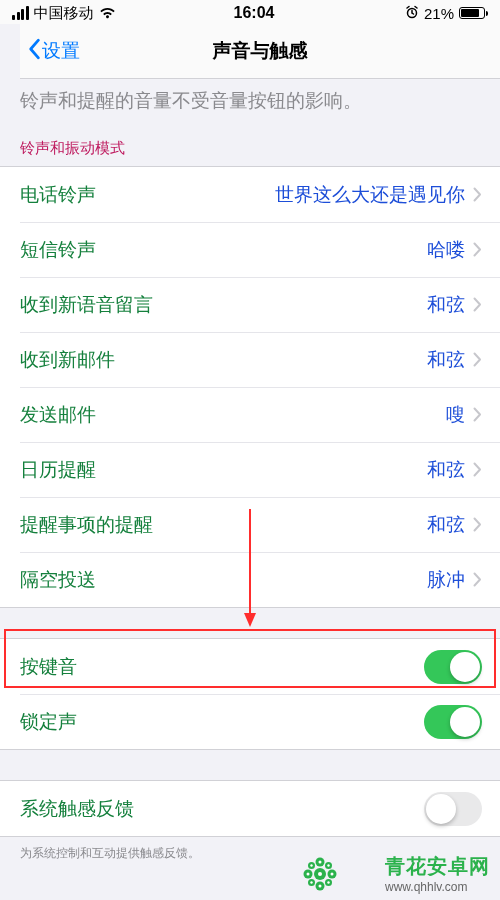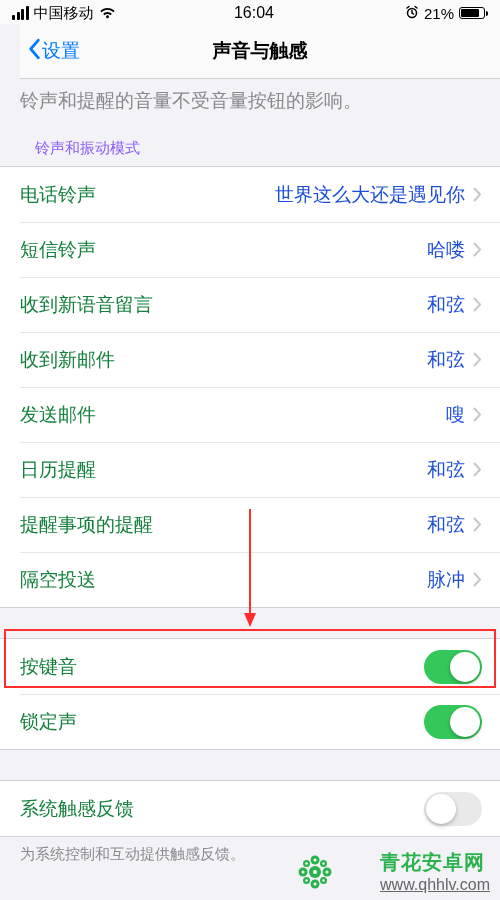--- a/index.html
+++ b/index.html
@@ -1,47 +1,47 @@
 <!DOCTYPE html>
 <html><head>
 <meta charset="utf-8">
 <style>
   * { box-sizing: border-box; margin: 0; padding: 0; -webkit-font-smoothing: antialiased; }
   html, body { width: 500px; height: 900px; background: #f2f2f7; font-family: -apple-system, "Helvetica Neue", Arial, sans-serif; color: #000; overflow: hidden; position: relative; }
   .status-bar { height: 24px; display: flex; align-items: center; justify-content: space-between; padding: 2px 12px 0 12px; font-size: 15px; font-weight: 500; background: #fafafa; }
   .status-left, .status-right { display: flex; align-items: center; gap: 5px; }
-  .status-center { position: absolute; left: 0; right: 0; text-align: center; font-weight: 400; font-size: 16px; pointer-events: none; margin-left: 8px; }
+  .status-center { position: absolute; left: 0; right: 0; text-align: center; font-weight: 700; font-size: 16px; pointer-events: none; margin-left: 8px; }
   .nav-bar { height: 55px; display: flex; align-items: center; justify-content: center; position: relative; background: #fafafa; border-bottom: 1px solid #d1d1d6; margin-left: 20px; }
   .nav-back { position: absolute; left: 6px; display: flex; align-items: center; color: #007aff; font-size: 19px; }
   .nav-back svg { width: 16px; height: 22px; }
   .nav-title { font-size: 19px; font-weight: 600; }
   .faded-top { color: #8a8a8e; font-size: 19px; padding: 9px 20px 3px 20px; background: #f2f2f7; }
-  .section-header { color: #8b5cf6; font-size: 15px; padding: 22px 20px 8px 20px; background: #f2f2f7; margin-left: 15px; }
-  .section-footer { color: #8a8a8e; font-size: 15px; padding: 8px 4px 12px 20px; background: #f2f2f7; }
+  .section-header { color: #be185d; font-size: 15px; padding: 22px 20px 8px 20px; background: #f2f2f7; }
+  .section-footer { color: #8a8a8e; font-size: 12px; padding: 8px 4px 12px 20px; background: #f2f2f7; }
   .cell-group { background: #fff; }
   .cell { display: flex; align-items: center; justify-content: space-between; min-height: 55px; padding: 0 18px 0 20px; position: relative; }
   .cell + .cell::before { content: ""; position: absolute; top: 0; left: 20px; right: 0; height: 1px; background: #e5e5ea; }
   .cell-group { border-top: 1px solid #d1d1d6; border-bottom: 1px solid #d1d1d6; }
   .cell-label { font-size: 19px; color: #15803d; flex-shrink: 0; }
   .cell-value { font-size: 19px; color: #1d4ed8; text-align: right; flex: 1; margin-left: 8px; white-space: nowrap; overflow: hidden; text-overflow: ellipsis; }
   .chevron { margin-left: 8px; flex-shrink: 0; }
   .chevron svg { width: 9px; height: 15px; display: block; }
   .switch { position: relative; width: 58px; height: 34px; border-radius: 17px; flex-shrink: 0; }
   .switch.on { background: #34c759; }
   .switch.off { background: #e9e9ea; }
   .switch .knob { position: absolute; top: 2px; width: 30px; height: 30px; border-radius: 50%; background: #fff; box-shadow: 0 2px 4px rgba(0,0,0,0.25); }
   .switch.on .knob { right: 2px; }
   .switch.off .knob { left: 2px; }
   .spacer { height: 30px; background: #f2f2f7; }
   .highlight-box { position: absolute; border: 2px solid #ff2d2d; pointer-events: none; z-index: 10; }
   .arrow-svg { position: absolute; pointer-events: none; z-index: 9; }
   .watermark { position: absolute; right: 10px; bottom: 6px; display: flex; align-items: center; gap: 6px; z-index: 20; }
   .watermark-text { text-align: left; margin-left: 39px; }
   .wm-name { color: #2bb24c; font-size: 20px; font-weight: 700; letter-spacing: 1px; }
-  .wm-url { color: #666; font-size: 16px; text-decoration: underline; }
+  .wm-url { color: #666; font-size: 12px; }
   .wm-logo svg { width: 40px; height: 40px; display: block; }
   .signal-bars { display: inline-flex; align-items: flex-end; gap: 1.5px; }
   .signal-bars span { width: 3px; background: #000; border-radius: 1px; }
   .signal-bars span:nth-child(1){height:5px;} .signal-bars span:nth-child(2){height:8px;} .signal-bars span:nth-child(3){height:11px;} .signal-bars span:nth-child(4){height:14px;}
   .battery { display: inline-flex; align-items: center; }
   .battery-body { width: 26px; height: 12px; border: 1.5px solid #000; border-radius: 3px; position: relative; }
   .battery-fill { position: absolute; left: 1px; top: 1px; bottom: 1px; background: #000; border-radius: 1px; }
   .battery-cap { width: 2px; height: 5px; background: #000; border-radius: 0 2px 2px 0; margin-left: 1px; }
 </style>
 </head>

